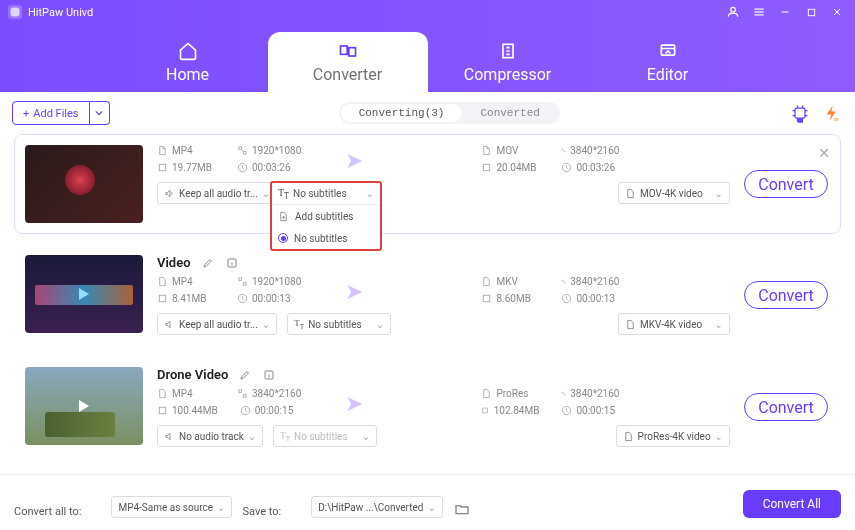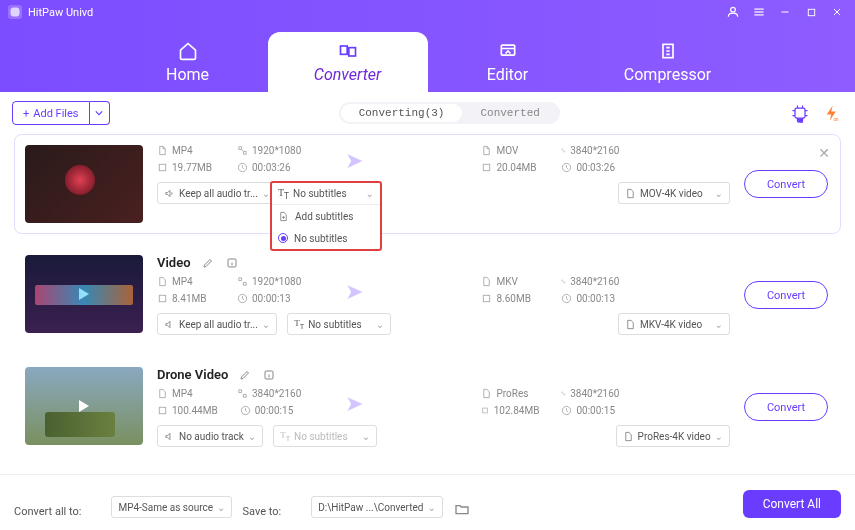--- a/index.html
+++ b/index.html
@@ -6,21 +6,21 @@
   body { width: 855px; height: 530px; background: #fff; overflow: hidden; }
 
   .titlebar { height: 24px; background: linear-gradient(90deg, #7c4dff, #8e5cff); display: flex; align-items: center; padding: 0 8px; color: #fff; }
   .titlebar .logo { width: 14px; height: 14px; background: #fff3; border-radius: 3px; margin-right: 6px; display:flex;align-items:center;justify-content:center;}
   .titlebar .title { font-size: 11px; flex: 1; }
   .titlebar .winbtn { width: 20px; height: 20px; display: flex; align-items: center; justify-content: center; margin-left: 6px; cursor:pointer;}
   .titlebar svg { stroke: #fff; }
 
   .navbar { height: 68px; background: linear-gradient(90deg, #7c4dff, #8e5cff); display: flex; justify-content: center; align-items: flex-end; }
   .navtab { width: 160px; height: 60px; display: flex; flex-direction: column; align-items: center; justify-content: center; color: #fff; font-size: 16px; gap:4px; cursor:pointer; border-radius: 12px 12px 0 0;}
-  .navtab.active { background: #fff; color: #6d28d9; font-style: italic; }
+  .navtab.active { background: #fff; color: #737373; }
   .navtab .navicon { width: 24px; height: 20px; display:flex;align-items:center;justify-content:center;}
 
   .toolbar { height: 42px; background: #fff; display: flex; align-items: center; padding: 0 12px; gap:0;}
   .addfiles-group { display:flex; }
   .addfiles { height: 24px; border: 1px solid #6a3cff; border-radius: 4px 0 0 4px; color: #6a3cff; font-size: 11px; padding: 0 10px; display:flex;align-items:center;gap:4px;cursor:pointer;}
   .addfiles-caret { height: 24px; width: 20px; border: 1px solid #6a3cff; border-left:0; border-radius: 0 4px 4px 0; display:flex;align-items:center;justify-content:center;cursor:pointer;color:#6a3cff;}
   .subtabs { margin: 0 auto; display:flex; background:#f2f2f7;border-radius:12px;padding:2px;}
   .subtab { font-size:11px; color:#888; padding: 3px 18px; border-radius:10px; cursor:pointer;font-family:Liberation Mono, monospace;}
   .subtab.active { background:#fff; color:#555; }
   .toolbar .right-icons { display:flex; gap:10px; }
@@ -41,21 +41,21 @@
   .meta-row { display:flex; align-items:center; gap:22px; font-size:10px; color:#888; margin-bottom:3px;}
   .meta-item{display:flex;align-items:center;gap:4px; min-width:58px;}
   .src-dst{display:flex;gap:8px;align-items:center;}
   .src-dst .col{display:flex;flex-direction:column;gap:3px;}
   .col-narrow{width:180px;} .col-narrow2{width:130px;}
   .arrow-ico{color:#d4c4ff;font-size:22px;}
   .ctrl-row { display:flex; gap:10px; margin-top:6px; position:relative;}
   .dd { height:22px; border:1px solid #ddd; border-radius:3px; font-size:10px; color:#555; display:flex; align-items:center; padding: 0 6px; gap:4px; cursor:pointer; background:#fff; min-width:104px;}
   .dd .caret{margin-left:auto;color:#aaa;}
   .dd.disabled{color:#bbb;}
-  .convert-btn { width:84px; height:28px; border:1.5px solid #6a3cff; color:#6a3cff; border-radius:14px; font-size:11px; display:flex;align-items:center;justify-content:center;cursor:pointer; align-self:center;}
+  .convert-btn { width:84px; height:28px; border:1.5px solid #6a3cff; color:#6a3cff; border-radius:14px; font-size:16px; display:flex;align-items:center;justify-content:center;cursor:pointer; align-self:center;}
   .close-x{position:absolute;top:10px;right:10px;color:#aaa;cursor:pointer;font-size:14px;}
 
   .dropdown-panel{position:absolute;top:-1px;left:113px;width:112px;border:2px solid #e04040;background:#fff;border-radius:3px;padding:0;z-index:10;}
   .dropdown-panel .dd-head{height:22px;border-bottom:1px solid #eee;display:flex;align-items:center;padding:0 6px;gap:4px;font-size:10px;color:#555;}
   .dropdown-panel .dd-head .caret{margin-left:auto;color:#aaa;}
   .dropdown-panel .dd-item{height:22px;display:flex;align-items:center;gap:6px;padding:0 6px;font-size:10px;color:#555;cursor:pointer;}
   .dropdown-panel .radio{width:10px;height:10px;border:1.5px solid #aaa;border-radius:50%;display:inline-flex;align-items:center;justify-content:center;}
   .dropdown-panel .radio.sel{border-color:#6a3cff;}
   .dropdown-panel .radio.sel::after{content:"";width:5px;height:5px;background:#6a3cff;border-radius:50%;}
 
@@ -122,34 +122,34 @@
           <rect x="3" y="6" width="8" height="10"></rect>
           <rect x="13" y="8" width="8" height="10"></rect>
           <path d="M11 11h2"></path>
         </svg>
       </div>
     <span>Converter</span>
   </div>
   <div class="navtab">
     <div class="navicon">
         <svg width="22" height="20" viewBox="0 0 24 24" fill="none" stroke="#fff" stroke-width="2">
-          <rect x="4" y="5" width="16" height="12" rx="1"></rect>
-          <path d="M4 9h16M9 15l3-3 3 3"></path>
-        </svg>
-      </div>
-    <span>Editor</span>
+          <rect x="6" y="4" width="12" height="16"></rect>
+          <path d="M10 8h4M10 12h4M10 16h4"></path>
+        </svg>
+      </div>
+    <span>Compressor</span>
   </div>
   <div class="navtab">
     <div class="navicon">
         <svg width="22" height="20" viewBox="0 0 24 24" fill="none" stroke="#fff" stroke-width="2">
-          <rect x="6" y="4" width="12" height="16"></rect>
-          <path d="M10 8h4M10 12h4M10 16h4"></path>
-        </svg>
-      </div>
-    <span>Compressor</span>
+          <rect x="4" y="5" width="16" height="12" rx="1"></rect>
+          <path d="M4 9h16M9 15l3-3 3 3"></path>
+        </svg>
+      </div>
+    <span>Editor</span>
   </div>
 </div>
 
 <div class="toolbar">
   <div class="addfiles-group">
     <div class="addfiles">
       <span>+</span>
       <span>Add Files</span>
     </div>
     <div class="addfiles-caret">

